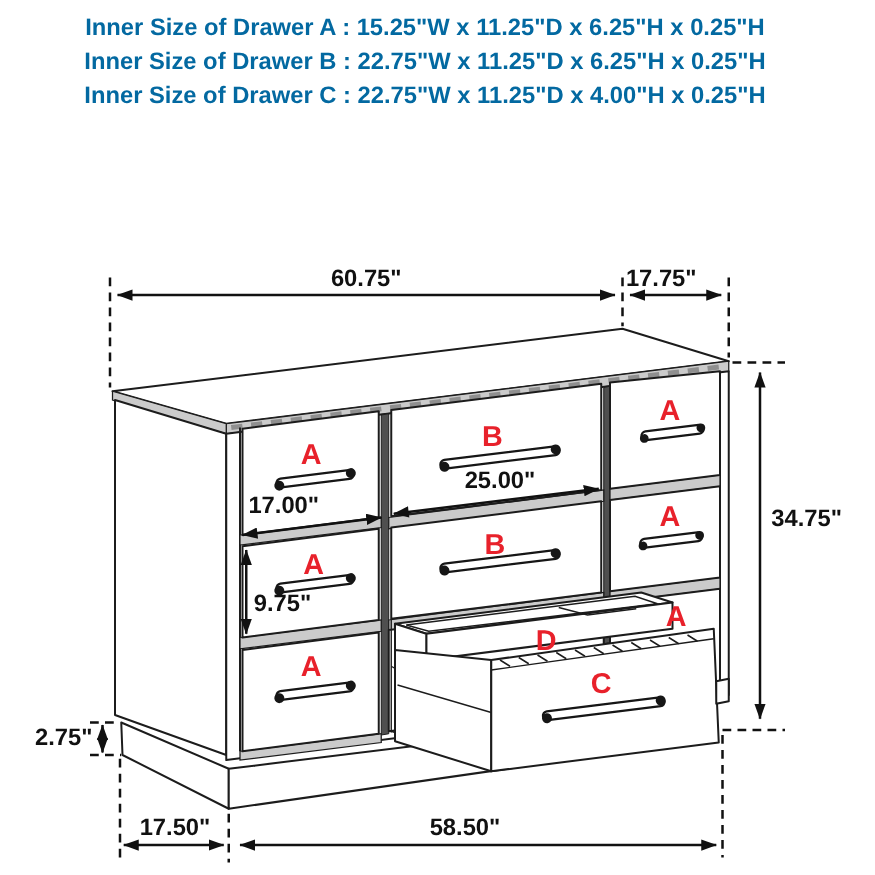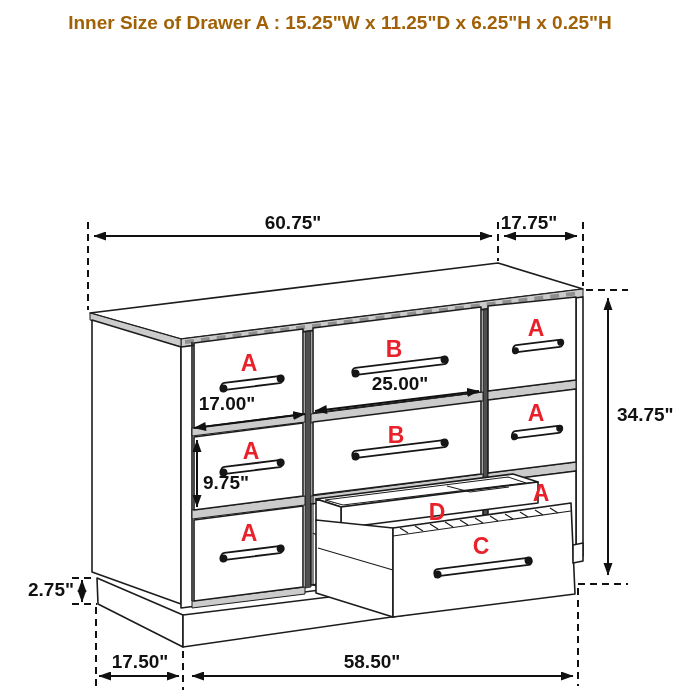--- a/index.html
+++ b/index.html
@@ -1,19 +1,19 @@
 <!DOCTYPE html>
 <html><head>
 <meta charset="utf-8">
 <style>
   html,body{margin:0;padding:0;background:#fff;}
   .stage{position:relative;width:700px;height:700px;background:#fff;overflow:hidden;
          font-family:"Liberation Sans",sans-serif;}
   .spec-header{position:absolute;top:9px;left:0;width:680px;text-align:center;
-               font:bold 19px/27px "Liberation Sans",sans-serif;color:#a16207;}
+               font:bold 19px/27px "Liberation Sans",sans-serif;color:#0369a1;}
   .spec-header div{white-space:pre;}
   svg.diagram{position:absolute;left:0;top:0;}
   .fw{fill:#fff;stroke:#1c1c1c;stroke-width:1.6;stroke-linejoin:round;}
   .ln{stroke:#1c1c1c;stroke-width:1.6;fill:none;}
   .thin{stroke:#1c1c1c;stroke-width:1.1;fill:none;}
   .band{fill:#cbcbcb;stroke:#1c1c1c;stroke-width:1;}
   .bandhatch{stroke:#8f8f8f;stroke-width:4;fill:none;stroke-dasharray:9 7;}
   .divider{fill:#4f4f4f;stroke:#1c1c1c;stroke-width:0.8;}
   .dim{stroke:#111;stroke-width:2;fill:none;}
   .dash{stroke:#111;stroke-width:2;fill:none;stroke-dasharray:7 5;}
@@ -23,20 +23,22 @@
   .hend{fill:#161616;}
   .hatch{stroke:#1c1c1c;stroke-width:1.2;fill:none;}
 </style>
 </head>
 <body>
 
 <div class="stage">
 
   <div class="spec-header">
     <div>Inner Size of Drawer A : 15.25"W x 11.25"D x 6.25"H x 0.25"H</div>
+    <div>Inner Size of Drawer B : 22.75"W x 11.25"D x 6.25"H x 0.25"H</div>
+    <div>Inner Size of Drawer C : 22.75"W x 11.25"D x 4.00"H x 0.25"H</div>
   </div>
 
   <svg class="diagram" width="700" height="700" viewBox="0 0 700 700">
     <defs>
       <marker id="mE" markerWidth="14" markerHeight="10" refX="12" refY="4.5" orient="auto" markerUnits="userSpaceOnUse">
         <path d="M0,0 L12.5,4.5 L0,9 Z" fill="#111"></path>
       </marker>
       <marker id="mS" markerWidth="14" markerHeight="10" refX="0.5" refY="4.5" orient="auto" markerUnits="userSpaceOnUse">
         <path d="M12.5,0 L0,4.5 L12.5,9 Z" fill="#111"></path>
       </marker>

